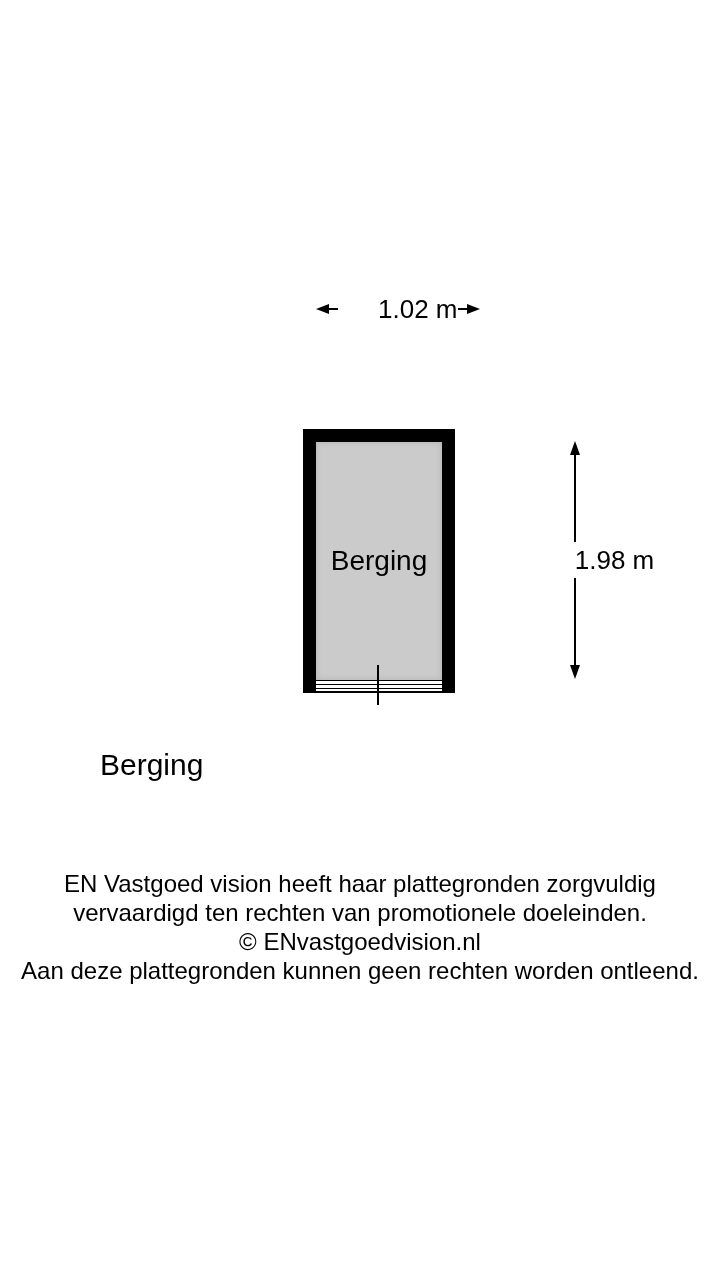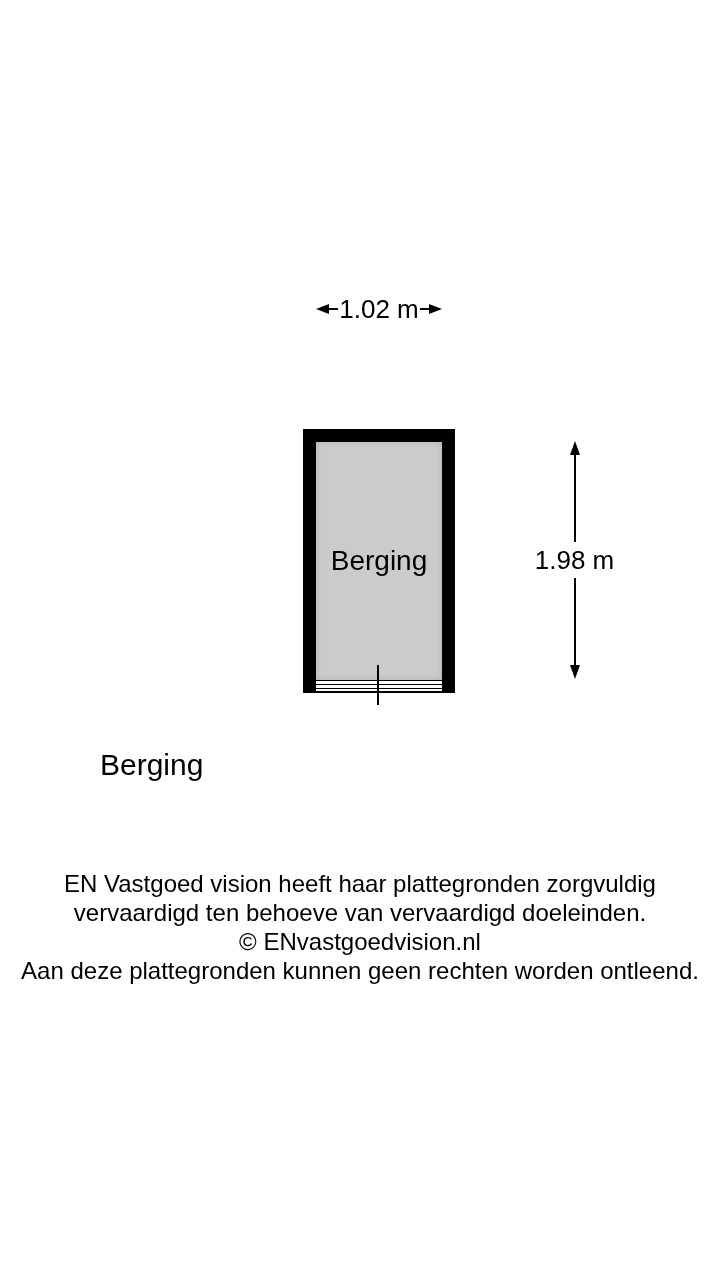--- a/index.html
+++ b/index.html
@@ -27,20 +27,21 @@
     width: 126px;
     height: 30px;
     display: flex;
     align-items: center;
     justify-content: space-between;
   }
   .dim-label {
     font-size: 26px;
     line-height: 1;
     white-space: nowrap;
+    margin-left: 40px;
   }
   .arrow-group {
     display: flex;
     align-items: center;
   }
   .tri {
     display: block;
     width: 0;
     height: 0;
   }
@@ -204,18 +205,18 @@
     <i class="tri tri-up"></i>
     <div class="vline"></div>
     <i class="tri tri-down"></i>
     <span class="dim-label vlabel">1.98 m</span>
   </div>
 
   <div class="plan-title">Berging</div>
 
   <div class="disclaimer">
     <div>EN Vastgoed vision heeft haar plattegronden zorgvuldig</div>
-    <div>vervaardigd ten behoeve van vervaardigd doeleinden.</div>
+    <div>vervaardigd ten rechten van promotionele doeleinden.</div>
     <div>© ENvastgoedvision.nl</div>
     <div>Aan deze plattegronden kunnen geen rechten worden ontleend.</div>
   </div>
 
 </div>
 
 </body></html>

